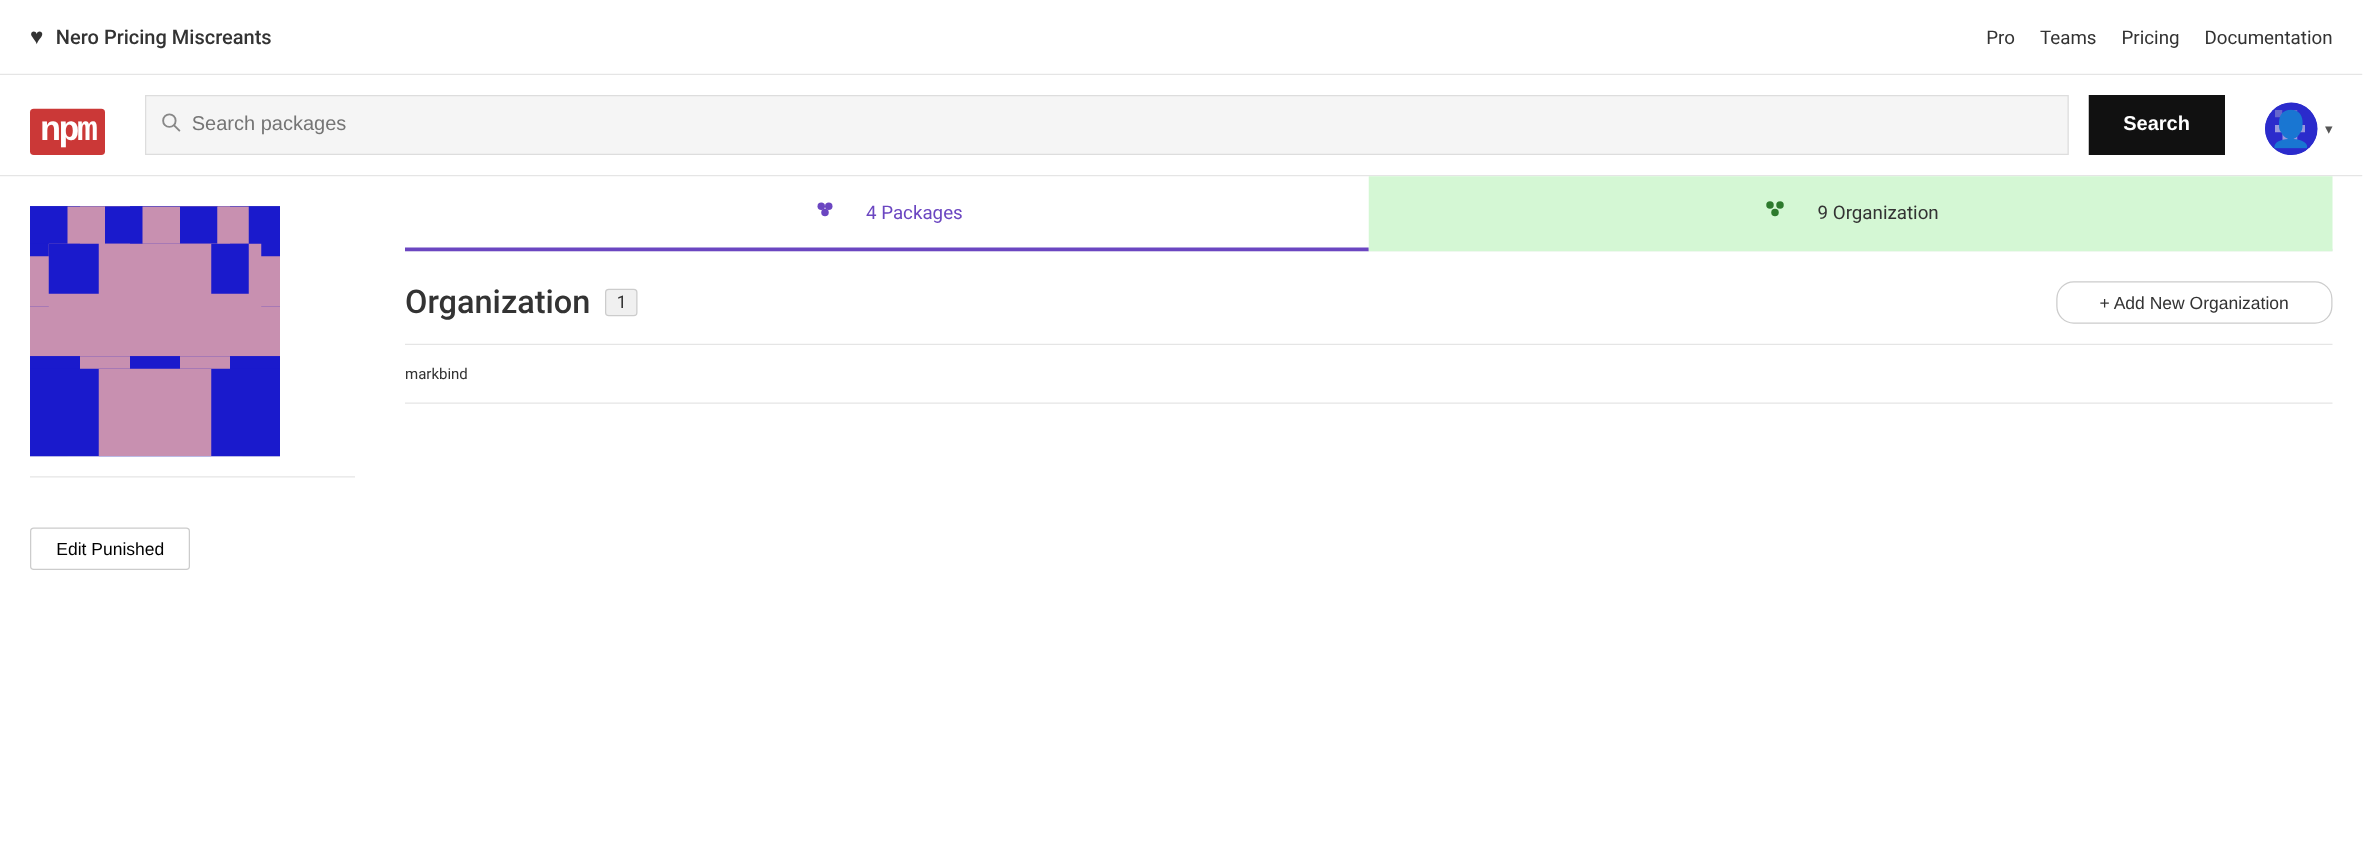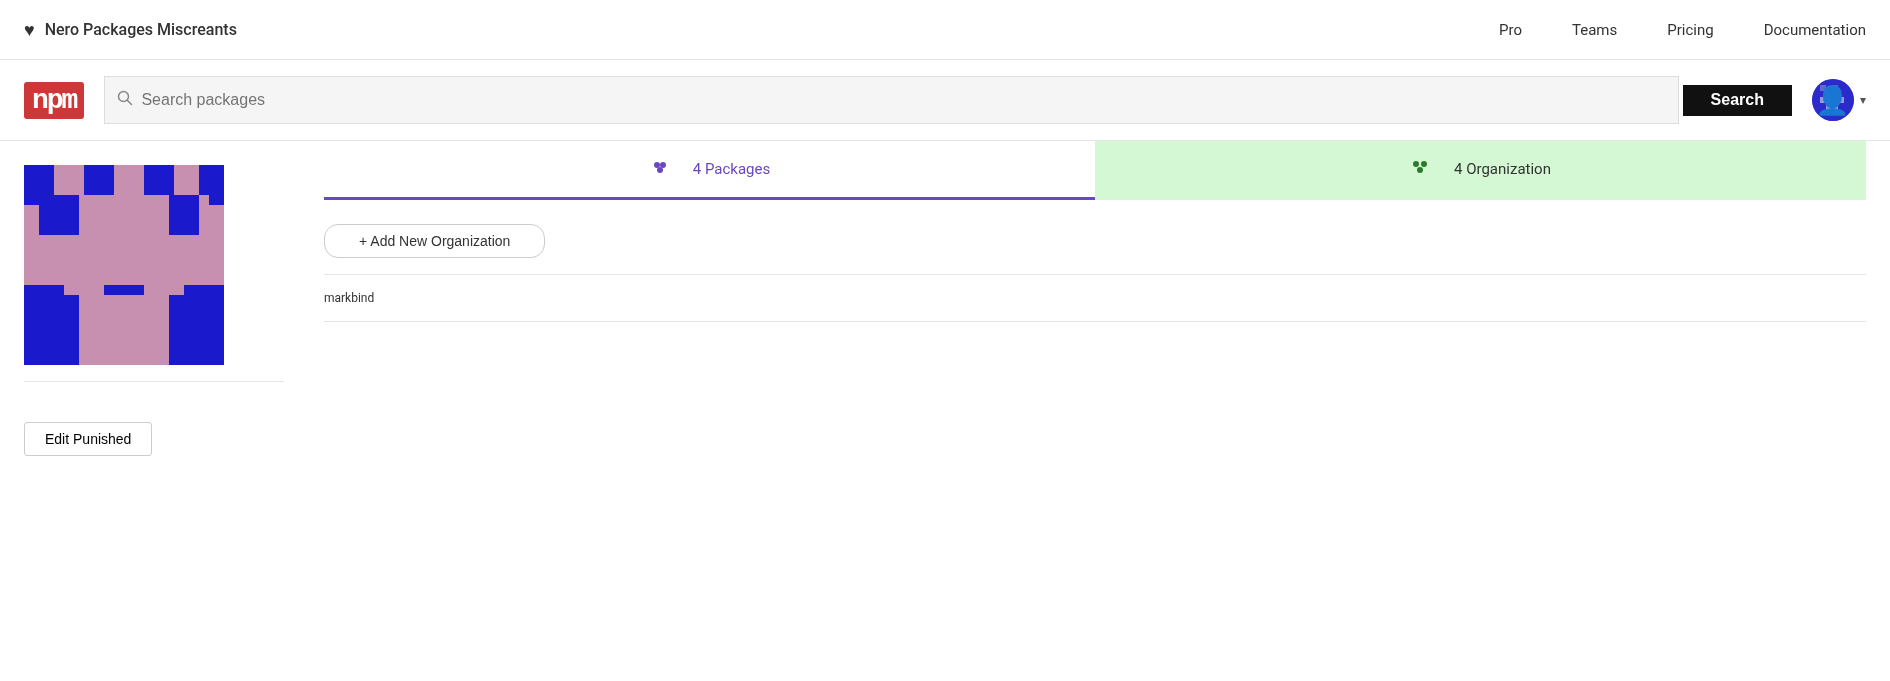--- a/index.html
+++ b/index.html
@@ -24,35 +24,35 @@
       font-size: 18px;
     }
     .site-title {
       font-size: 16px;
       font-weight: 500;
       color: #333;
     }
     .top-nav-right {
       display: flex;
       align-items: center;
-      gap: 50px;
+      gap: 20px;
     }
     .nav-link {
       font-size: 15px;
       color: #333;
       text-decoration: none;
       cursor: pointer;
     }
 
     
     .search-bar-section {
       display: flex;
-      align-items: center;
+      align-items: flex-end;
       padding: 16px 24px;
-      gap: 4px;
+      gap: 16px;
       border-bottom: 1px solid #e5e5e5;
       background: #fff;
     }
     .npm-logo {
       display: flex;
       align-items: center;
       margin-right: 16px;
       flex-shrink: 0;
     }
     .npm-logo-text {
@@ -87,21 +87,21 @@
       font-size: 16px;
       outline: none;
       width: 100%;
       color: #0369a1;
     }
     .search-button {
       background: #111;
       color: #fff;
       border: none;
       padding: 0 28px;
-      height: 31px;
+      height: 48px;
       font-size: 16px;
       font-weight: 600;
       cursor: pointer;
       white-space: nowrap;
     }
     .avatar-wrap {
       margin-left: 16px;
       display: flex;
       align-items: center;
       gap: 6px;
@@ -254,21 +254,21 @@
       margin: 16px 0;
       width: 260px;
     }
   </style>
 </head>
 <body>
 
 <nav class="top-nav">
   <div class="top-nav-left">
     <span class="heart-icon">♥</span>
-    <span class="site-title">Nero Packages Miscreants</span>
+    <span class="site-title">Nero Pricing Miscreants</span>
   </div>
   <div class="top-nav-right">
     <a class="nav-link">Pro</a>
     <a class="nav-link">Teams</a>
     <a class="nav-link">Pricing</a>
     <a class="nav-link">Documentation</a>
   </div>
 </nav>
 
 <div class="search-bar-section">
@@ -390,26 +390,30 @@
         <span>4 Packages</span>
       </div>
       <div class="tab tab-org active">
         <span class="tab-icon">
           <svg width="20" height="20" viewBox="0 0 20 20" fill="none">
             <circle cx="6" cy="7" r="3" fill="#2d7a2d"></circle>
             <circle cx="14" cy="7" r="3" fill="#2d7a2d"></circle>
             <circle cx="10" cy="13" r="3" fill="#2d7a2d"></circle>
           </svg>
         </span>
-        <span>4 Organization</span>
+        <span>9 Organization</span>
       </div>
     </div>
 
     <div class="org-section">
       <div class="org-header">
+        <h2 class="org-title">
+          <span>Organization</span>
+          <span class="org-count-badge">1</span>
+        </h2>
         <button class="add-org-btn">+ Add New Organization</button>
       </div>
 
       <div class="org-list">
         <div class="org-item">
           <span>markbind</span>
         </div>
       </div>
     </div>
 

